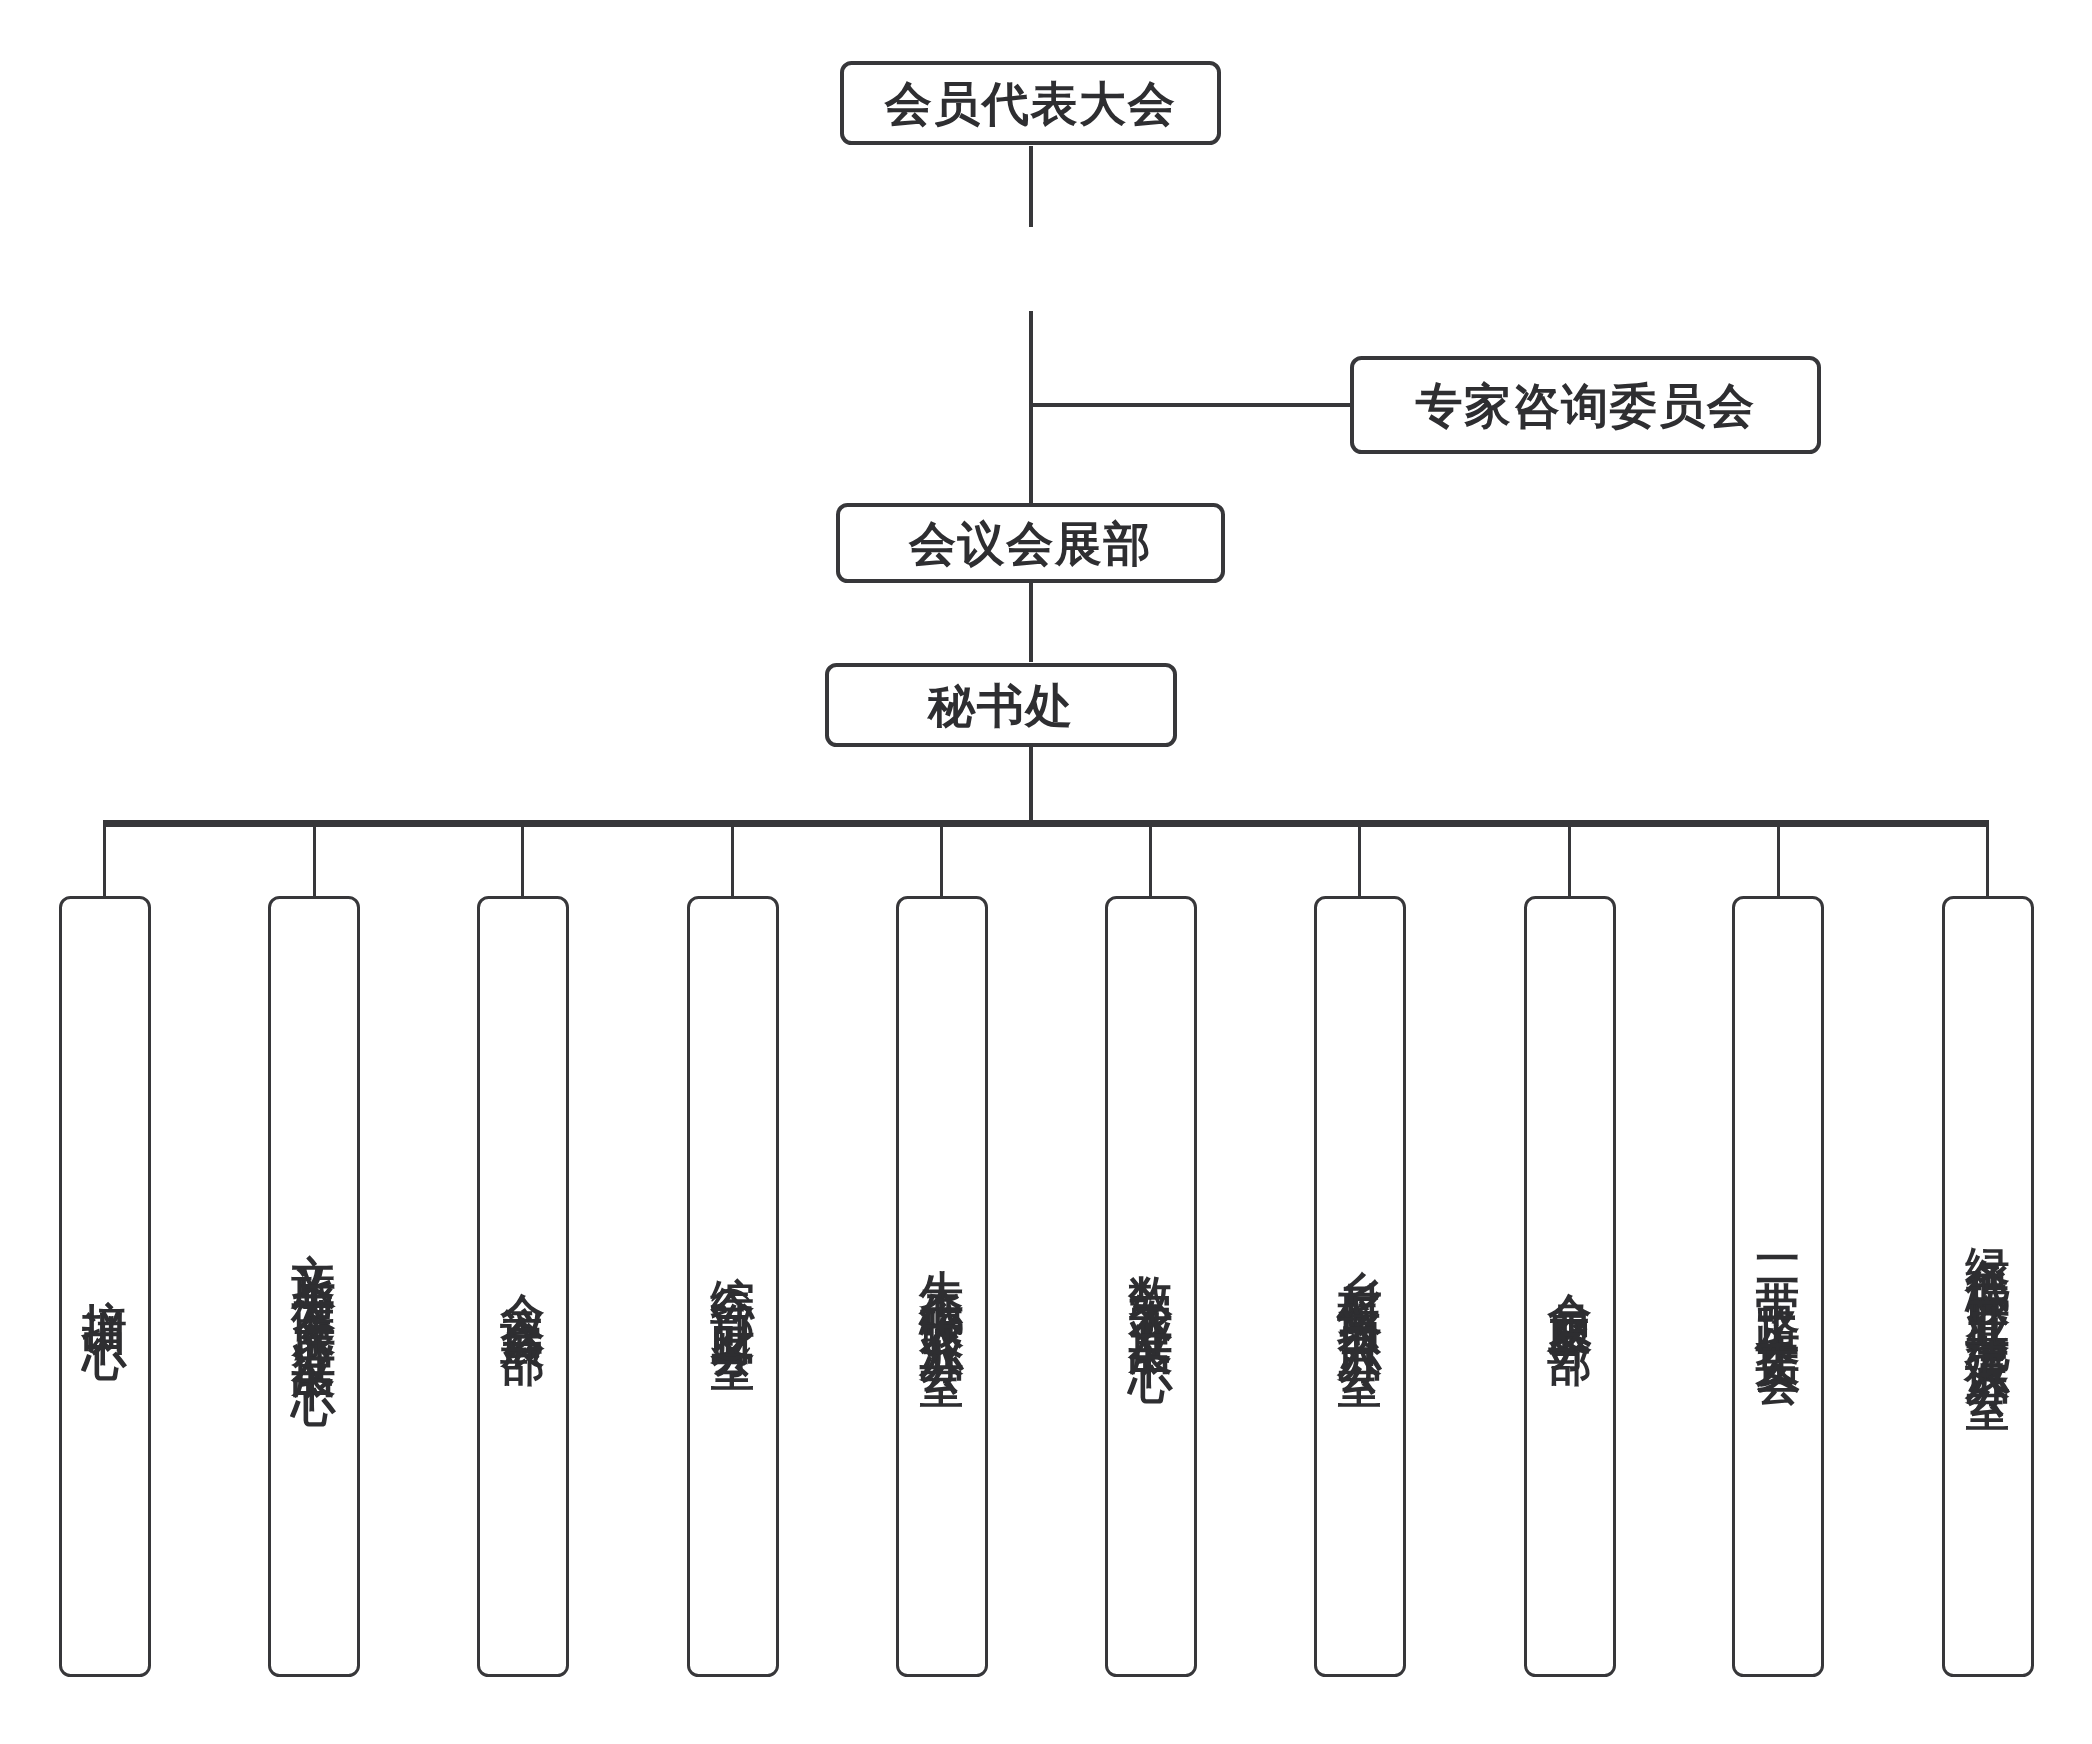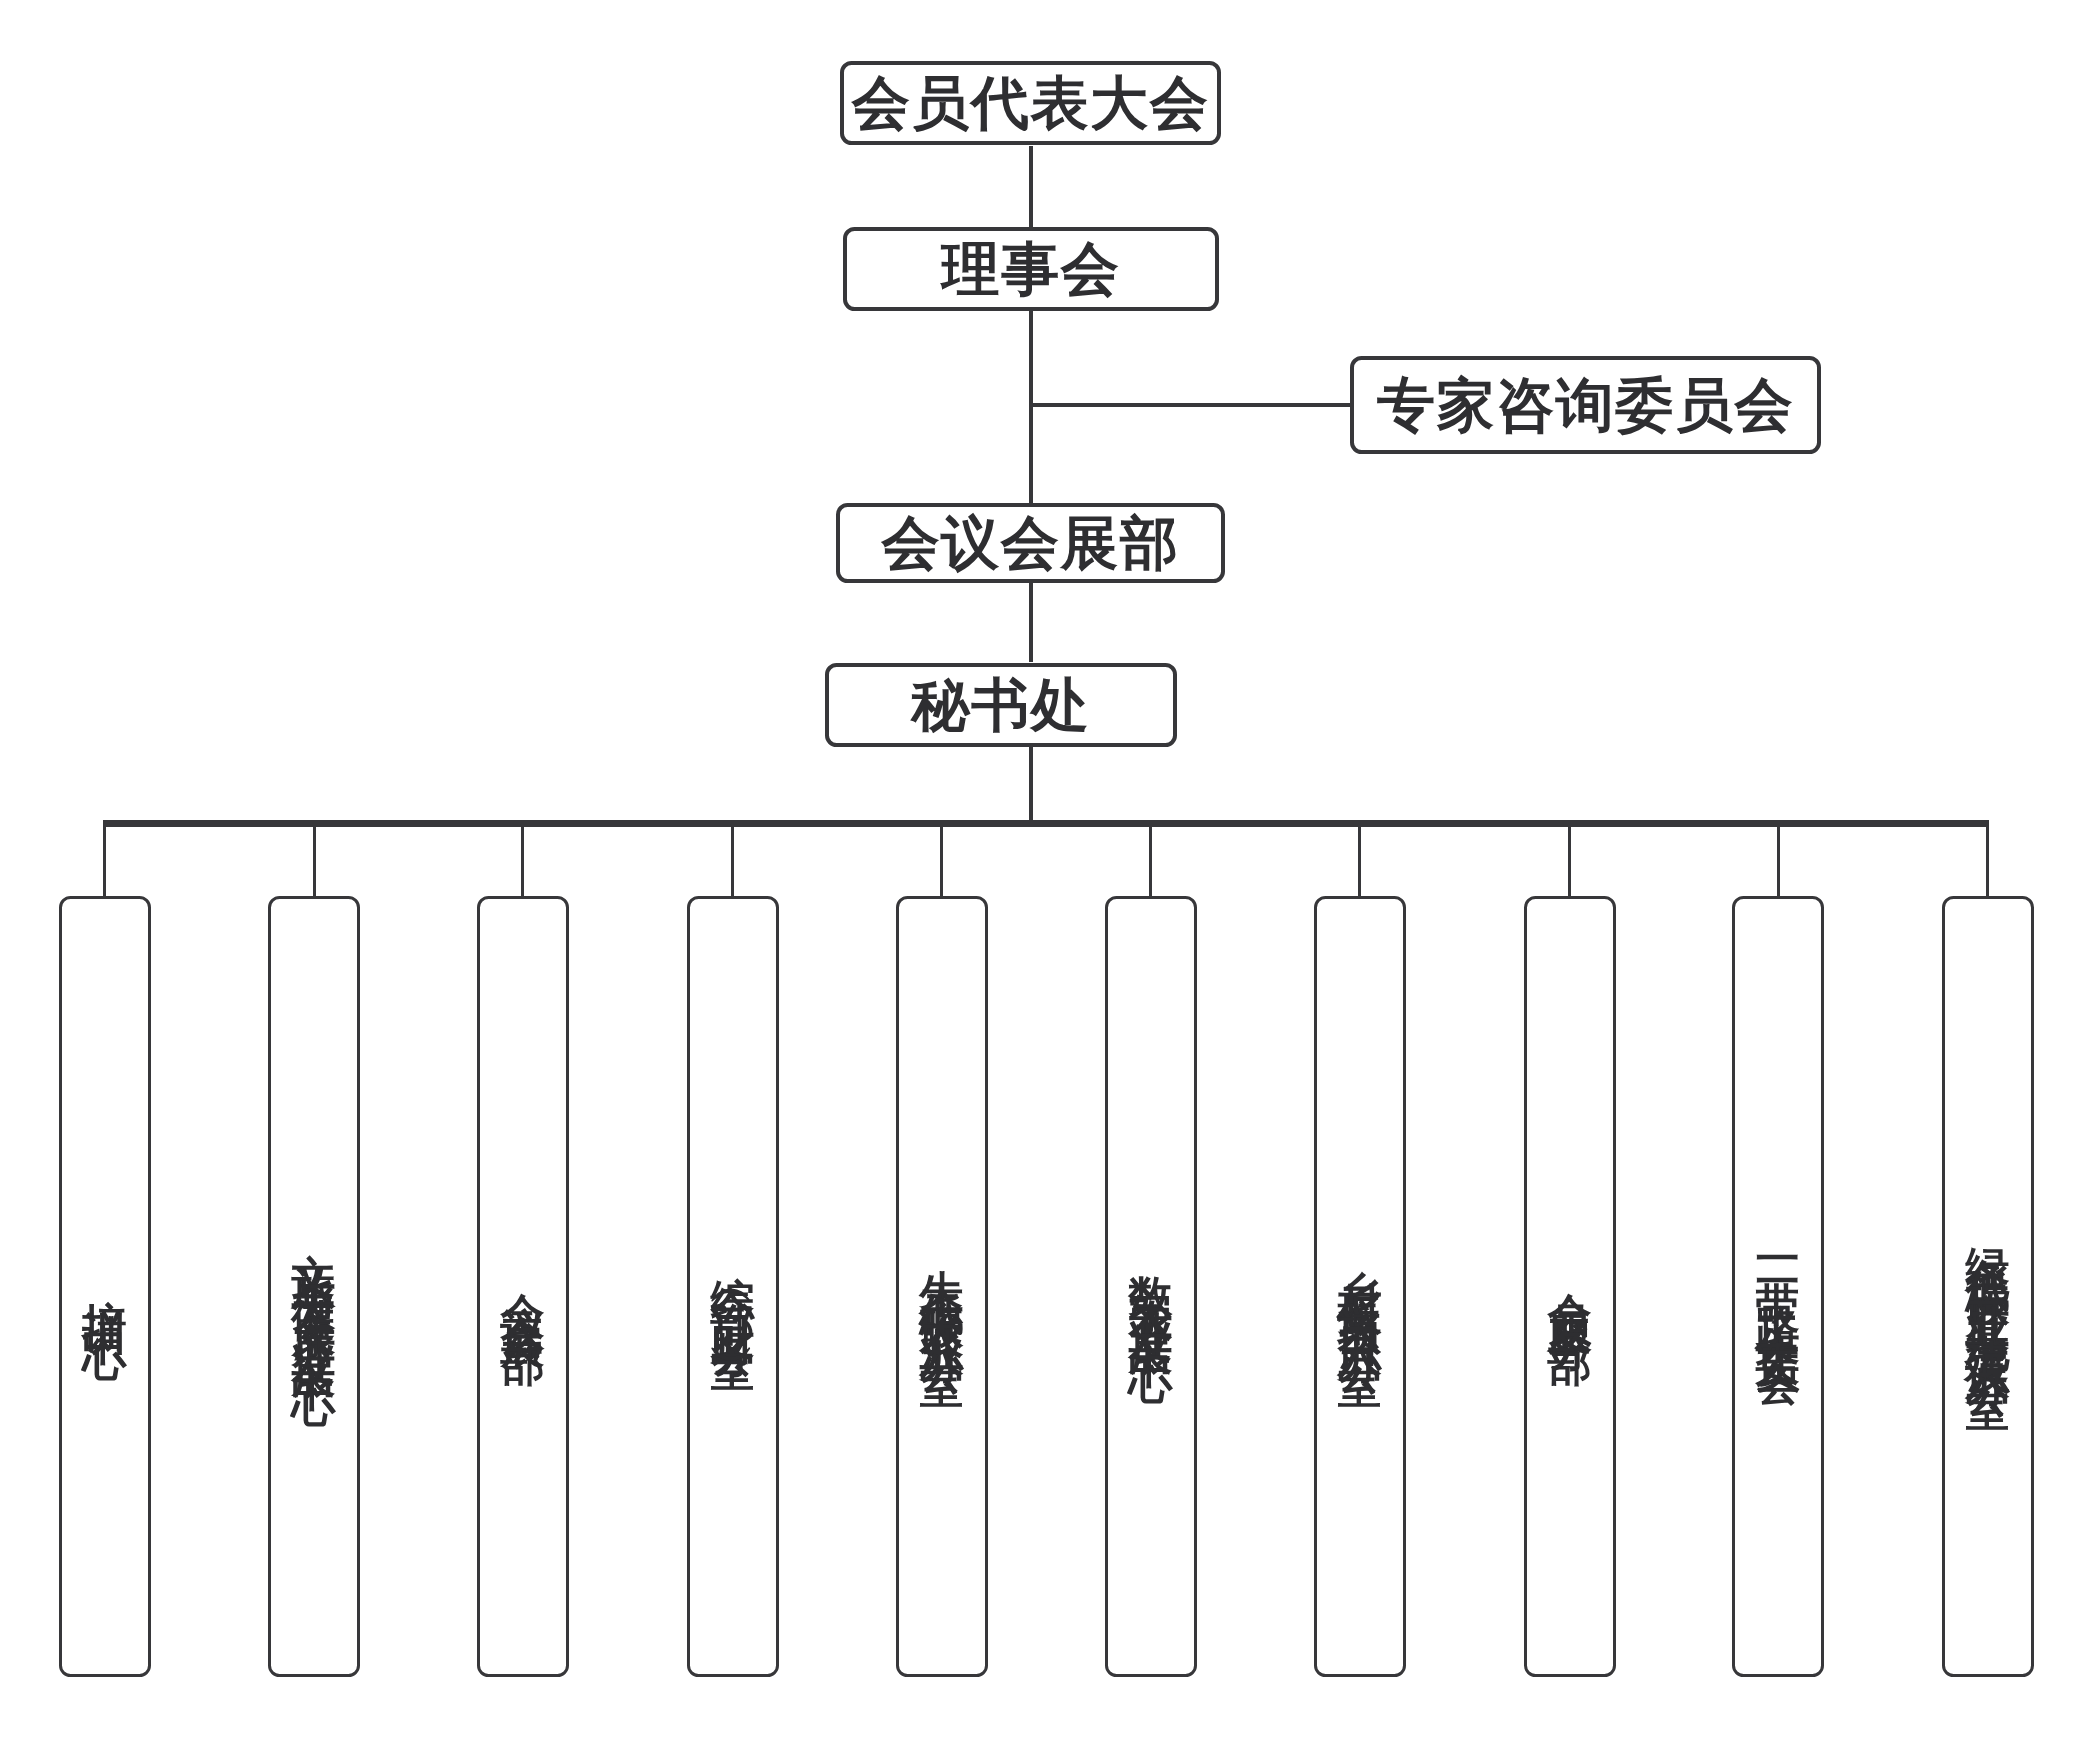--- a/index.html
+++ b/index.html
@@ -22,21 +22,21 @@
     box-sizing: border-box;
     background: #ffffff;
     border: 4.9px solid #37373a;
     border-radius: 11.5px;
     display: flex;
     align-items: center;
     justify-content: center;
     color: #2e2e31;
   }
   .box .lbl {
-    font-size: 58px;
+    font-size: 47px;
     font-weight: 700;
     letter-spacing: 1.6px;
     white-space: nowrap;
     line-height: 1;
   }
   .dept {
     border-width: 3.3px;
     border-radius: 11.5px;
   }
   .dept .vlbl {
@@ -55,23 +55,20 @@
 </style>
 </head>
 <body>
 
 <div class="canvas">
 
   <div class="box" style="left:840px; top:61px; width:381px; height:84px;">
     <span class="lbl">会员代表大会</span>
   </div>
 
-  <div class="box" style="left:843px; top:227px; width:376px; height:84px;">
-    <span class="lbl">理事会</span>
-  </div>
 
   <div class="box" style="left:1350px; top:356px; width:471px; height:98px;">
     <span class="lbl">专家咨询委员会</span>
   </div>
 
   <div class="box" style="left:836px; top:503px; width:389px; height:80px;">
     <span class="lbl">会议会展部</span>
   </div>
 
   <div class="box" style="left:825px; top:663px; width:352px; height:84px;">

